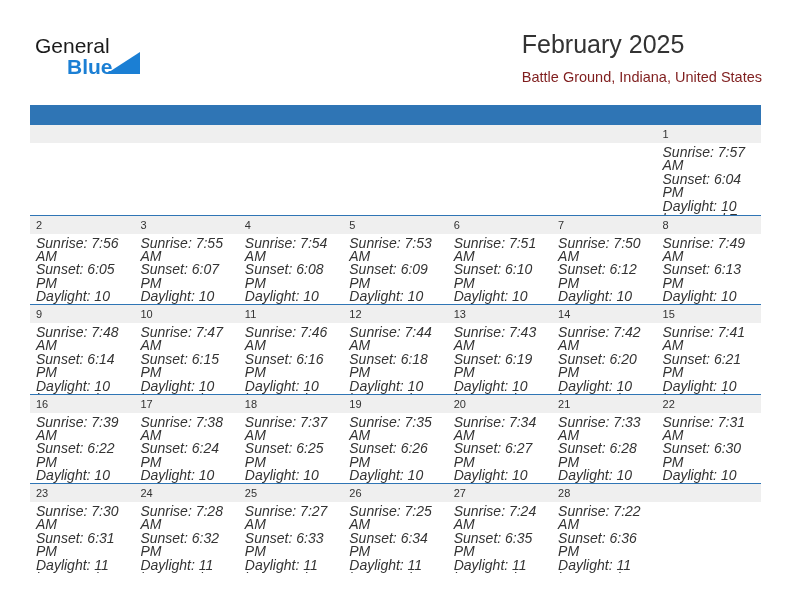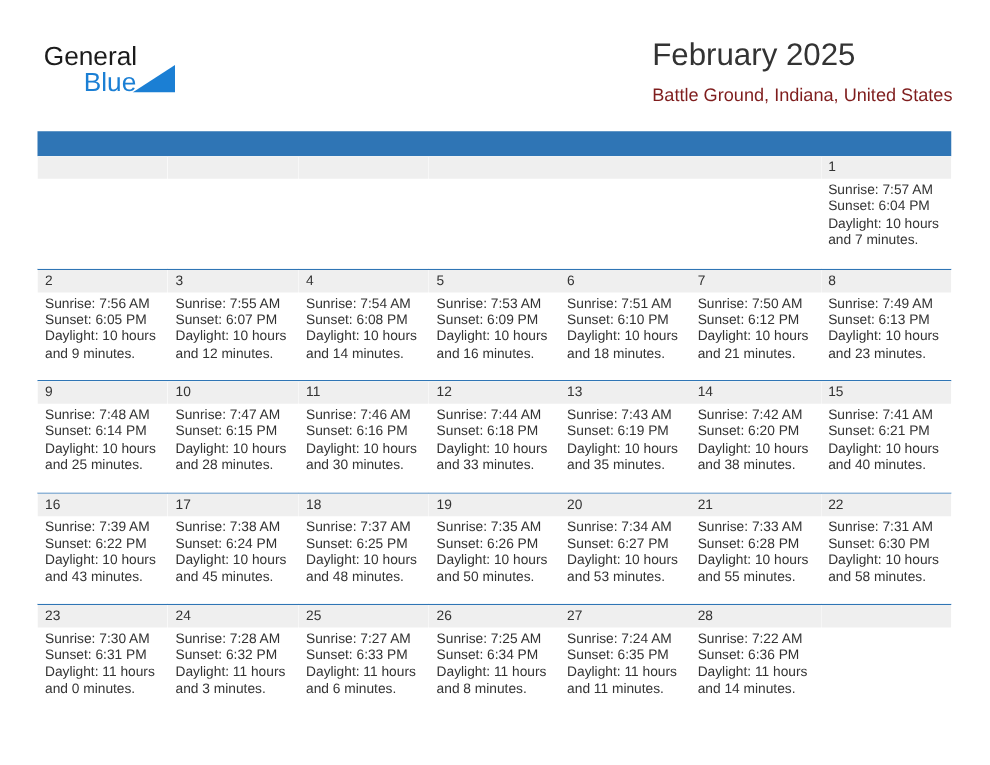--- a/index.html
+++ b/index.html
@@ -47,21 +47,21 @@
     font-weight: 400;
   }
   .logo-blue {
     position: absolute;
     left: 32px;
     top: 21px;
     font-size: 21px;
     line-height: 25px;
     color: #1b7fd4;
     letter-spacing: 0px;
-    font-weight: 400;
+    font-weight: 700;
   }
   .logo-triangle {
     position: absolute;
     left: 71px;
     top: 19px;
     width: 34px;
     height: 22px;
   }
 
   .title-block {
@@ -135,22 +135,23 @@
     font-size: 11px;
     line-height: 18px;
     padding-left: 6px;
     white-space: nowrap;
   }
   .day-cell.empty .day-number { color: transparent; }
 
   .day-body {
     padding: 3px 6px 0 6px;
     color: #333333;
-    font-size: 11px;
+    font-size: 14px;
     line-height: 13.4px;
+    font-style: italic;
   }
   .day-body div { white-space: normal; }
 
   .daylight-line { }
 </style>
 </head>
 <body>
 
 <div class="page">
 

